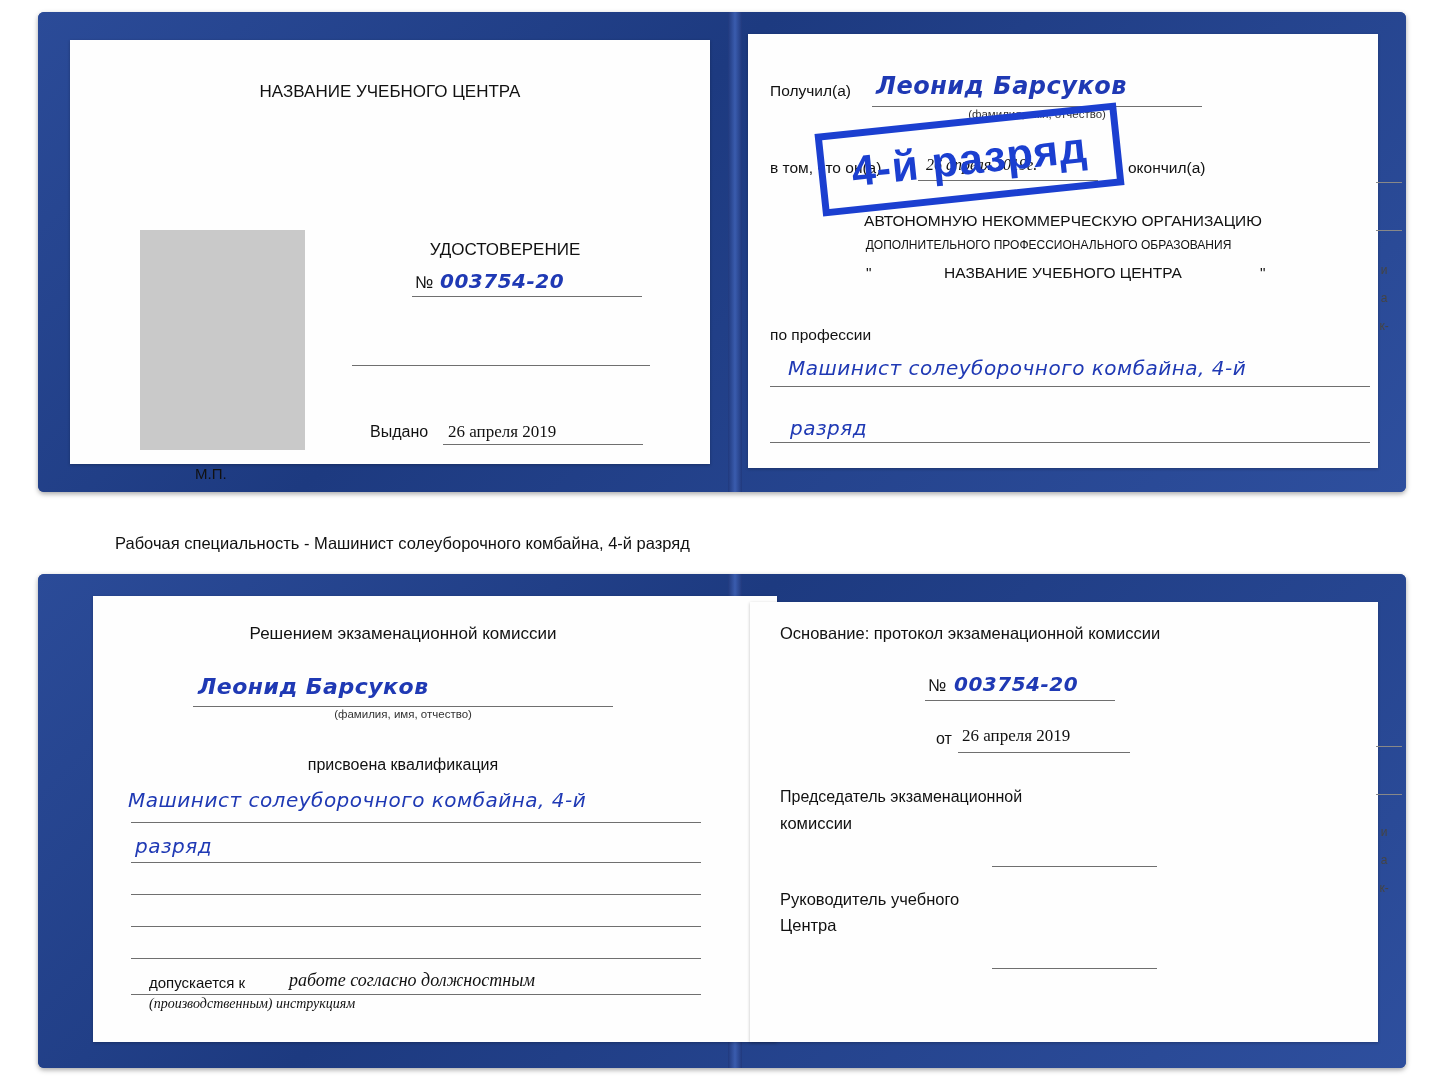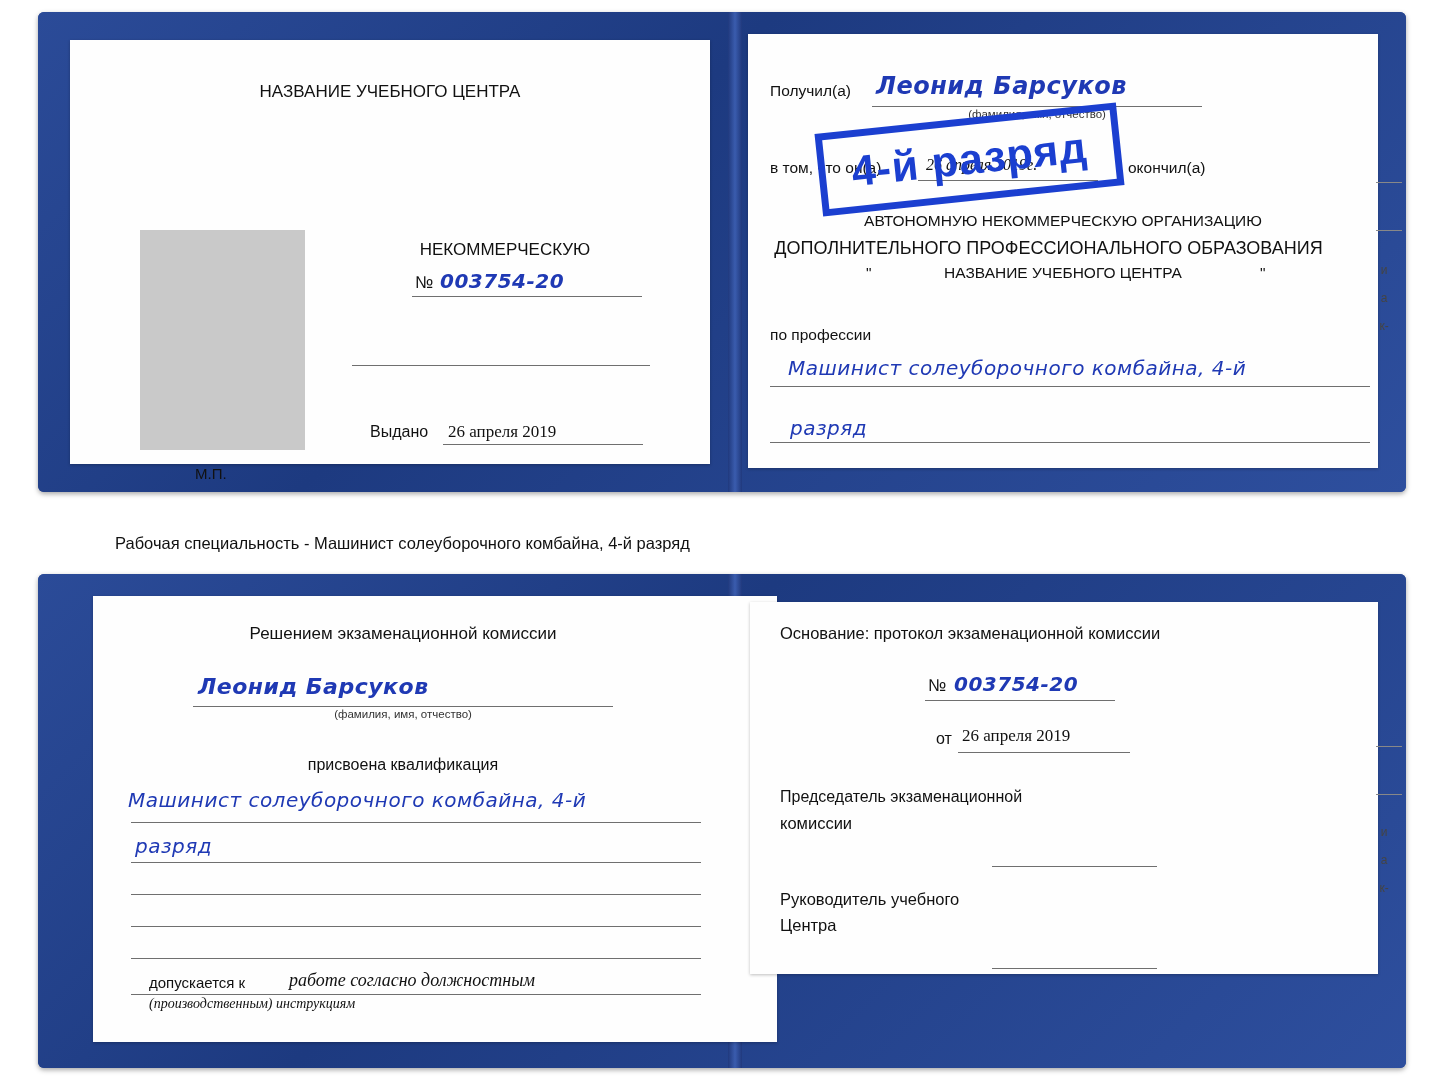--- a/index.html
+++ b/index.html
@@ -38,21 +38,21 @@
 
 <div class="book" style="left:38px;top:12px;width:1368px;height:480px;">
   <div class="cover-inner"></div>
   <div class="spine" style="left:690px;"></div>
 
   <div class="page" style="left:32px;top:28px;width:640px;height:424px;">
     <div class="lbl b center" style="left:0;top:42px;width:640px;font-size:17px;white-space:normal;">НАЗВАНИЕ УЧЕБНОГО ЦЕНТРА</div>
 
     <div class="greybox" style="left:70px;top:190px;width:165px;height:220px;"></div>
 
-    <div class="lbl b center" style="left:270px;top:200px;width:330px;font-size:17px;">НЕКОММЕРЧЕСКУЮ</div>
+    <div class="lbl b center" style="left:270px;top:200px;width:330px;font-size:17px;">УДОСТОВЕРЕНИЕ</div>
 
     <div class="lbl" style="left:345px;top:233px;font-size:17px;">№</div>
     <div class="hand bold" style="position:absolute;left:370px;top:229px;font-size:20px;">003754-20</div>
     <div class="line" style="left:342px;top:256px;width:230px;"></div>
 
     <div class="line" style="left:282px;top:325px;width:298px;"></div>
 
     <div class="lbl b" style="left:300px;top:383px;font-size:16px;">Выдано</div>
     <div class="typed" style="position:absolute;left:378px;top:382px;font-size:17px;font-style:normal;">26 апреля 2019</div>
     <div class="line" style="left:373px;top:404px;width:200px;"></div>
@@ -65,21 +65,21 @@
     <div class="hand bold" style="position:absolute;left:128px;top:38px;font-size:24px;">Леонид Барсуков</div>
     <div class="line" style="left:124px;top:72px;width:330px;"></div>
     <div class="small center" style="position:absolute;left:124px;top:74px;width:330px;">(фамилия, имя, отчество)</div>
 
     <div class="lbl" style="left:22px;top:125px;">в том, что он(а)</div>
     <div class="typed" style="position:absolute;left:178px;top:122px;font-size:16px;">26 апреля 2019г.</div>
     <div class="line" style="left:170px;top:146px;width:180px;"></div>
     <div class="lbl" style="left:380px;top:125px;">окончил(а)</div>
 
     <div class="lbl b center" style="left:0;top:178px;width:630px;font-size:15.5px;">АВТОНОМНУЮ НЕКОММЕРЧЕСКУЮ ОРГАНИЗАЦИЮ</div>
-    <div class="lbl b center" style="left:0;top:204px;width:601px;font-size:18px;">ДОПОЛНИТЕЛЬНОГО ПРОФЕССИОНАЛЬНОГО ОБРАЗОВАНИЯ</div>
+    <div class="lbl b center" style="left:0;top:204px;width:601px;font-size:12px;">ДОПОЛНИТЕЛЬНОГО ПРОФЕССИОНАЛЬНОГО ОБРАЗОВАНИЯ</div>
     <div class="lbl b" style="left:118px;top:230px;font-size:15.5px;">"</div>
     <div class="lbl b center" style="left:0;top:230px;width:630px;font-size:15.5px;">НАЗВАНИЕ УЧЕБНОГО ЦЕНТРА</div>
     <div class="lbl b" style="left:512px;top:230px;font-size:15.5px;">"</div>
 
     <div class="lbl" style="left:22px;top:292px;">по профессии</div>
     <div class="hand" style="position:absolute;left:40px;top:322px;font-size:20px;">Машинист солеуборочного комбайна, 4-й</div>
     <div class="line" style="left:22px;top:352px;width:600px;"></div>
     <div class="hand" style="position:absolute;left:42px;top:382px;font-size:20px;">разряд</div>
     <div class="line" style="left:22px;top:408px;width:600px;"></div>
   </div>
@@ -117,21 +117,21 @@
     <div class="line" style="left:38px;top:298px;width:570px;"></div>
     <div class="line" style="left:38px;top:330px;width:570px;"></div>
     <div class="line" style="left:38px;top:362px;width:570px;"></div>
 
     <div class="lbl" style="left:56px;top:378px;font-size:15px;">допускается к</div>
     <div class="typed" style="position:absolute;left:196px;top:374px;font-size:18px;">работе согласно должностным</div>
     <div class="line" style="left:38px;top:398px;width:570px;"></div>
     <div class="typed" style="position:absolute;left:56px;top:400px;font-size:14px;">(производственным) инструкциям</div>
   </div>
 
-  <div class="page" style="left:712px;top:28px;width:628px;height:372px;">
+  <div class="page" style="left:712px;top:28px;width:628px;height:440px;">
     <div class="lbl" style="left:30px;top:22px;font-size:16.5px;">Основание: протокол экзаменационной комиссии</div>
 
     <div class="lbl" style="left:178px;top:74px;font-size:17px;">№</div>
     <div class="hand bold" style="position:absolute;left:204px;top:70px;font-size:20px;">003754-20</div>
     <div class="line" style="left:175px;top:98px;width:190px;"></div>
 
     <div class="lbl" style="left:186px;top:128px;font-size:16px;">от</div>
     <div class="typed" style="position:absolute;left:212px;top:124px;font-size:17px;font-style:normal;">26 апреля 2019</div>
     <div class="line" style="left:208px;top:150px;width:172px;"></div>
 

